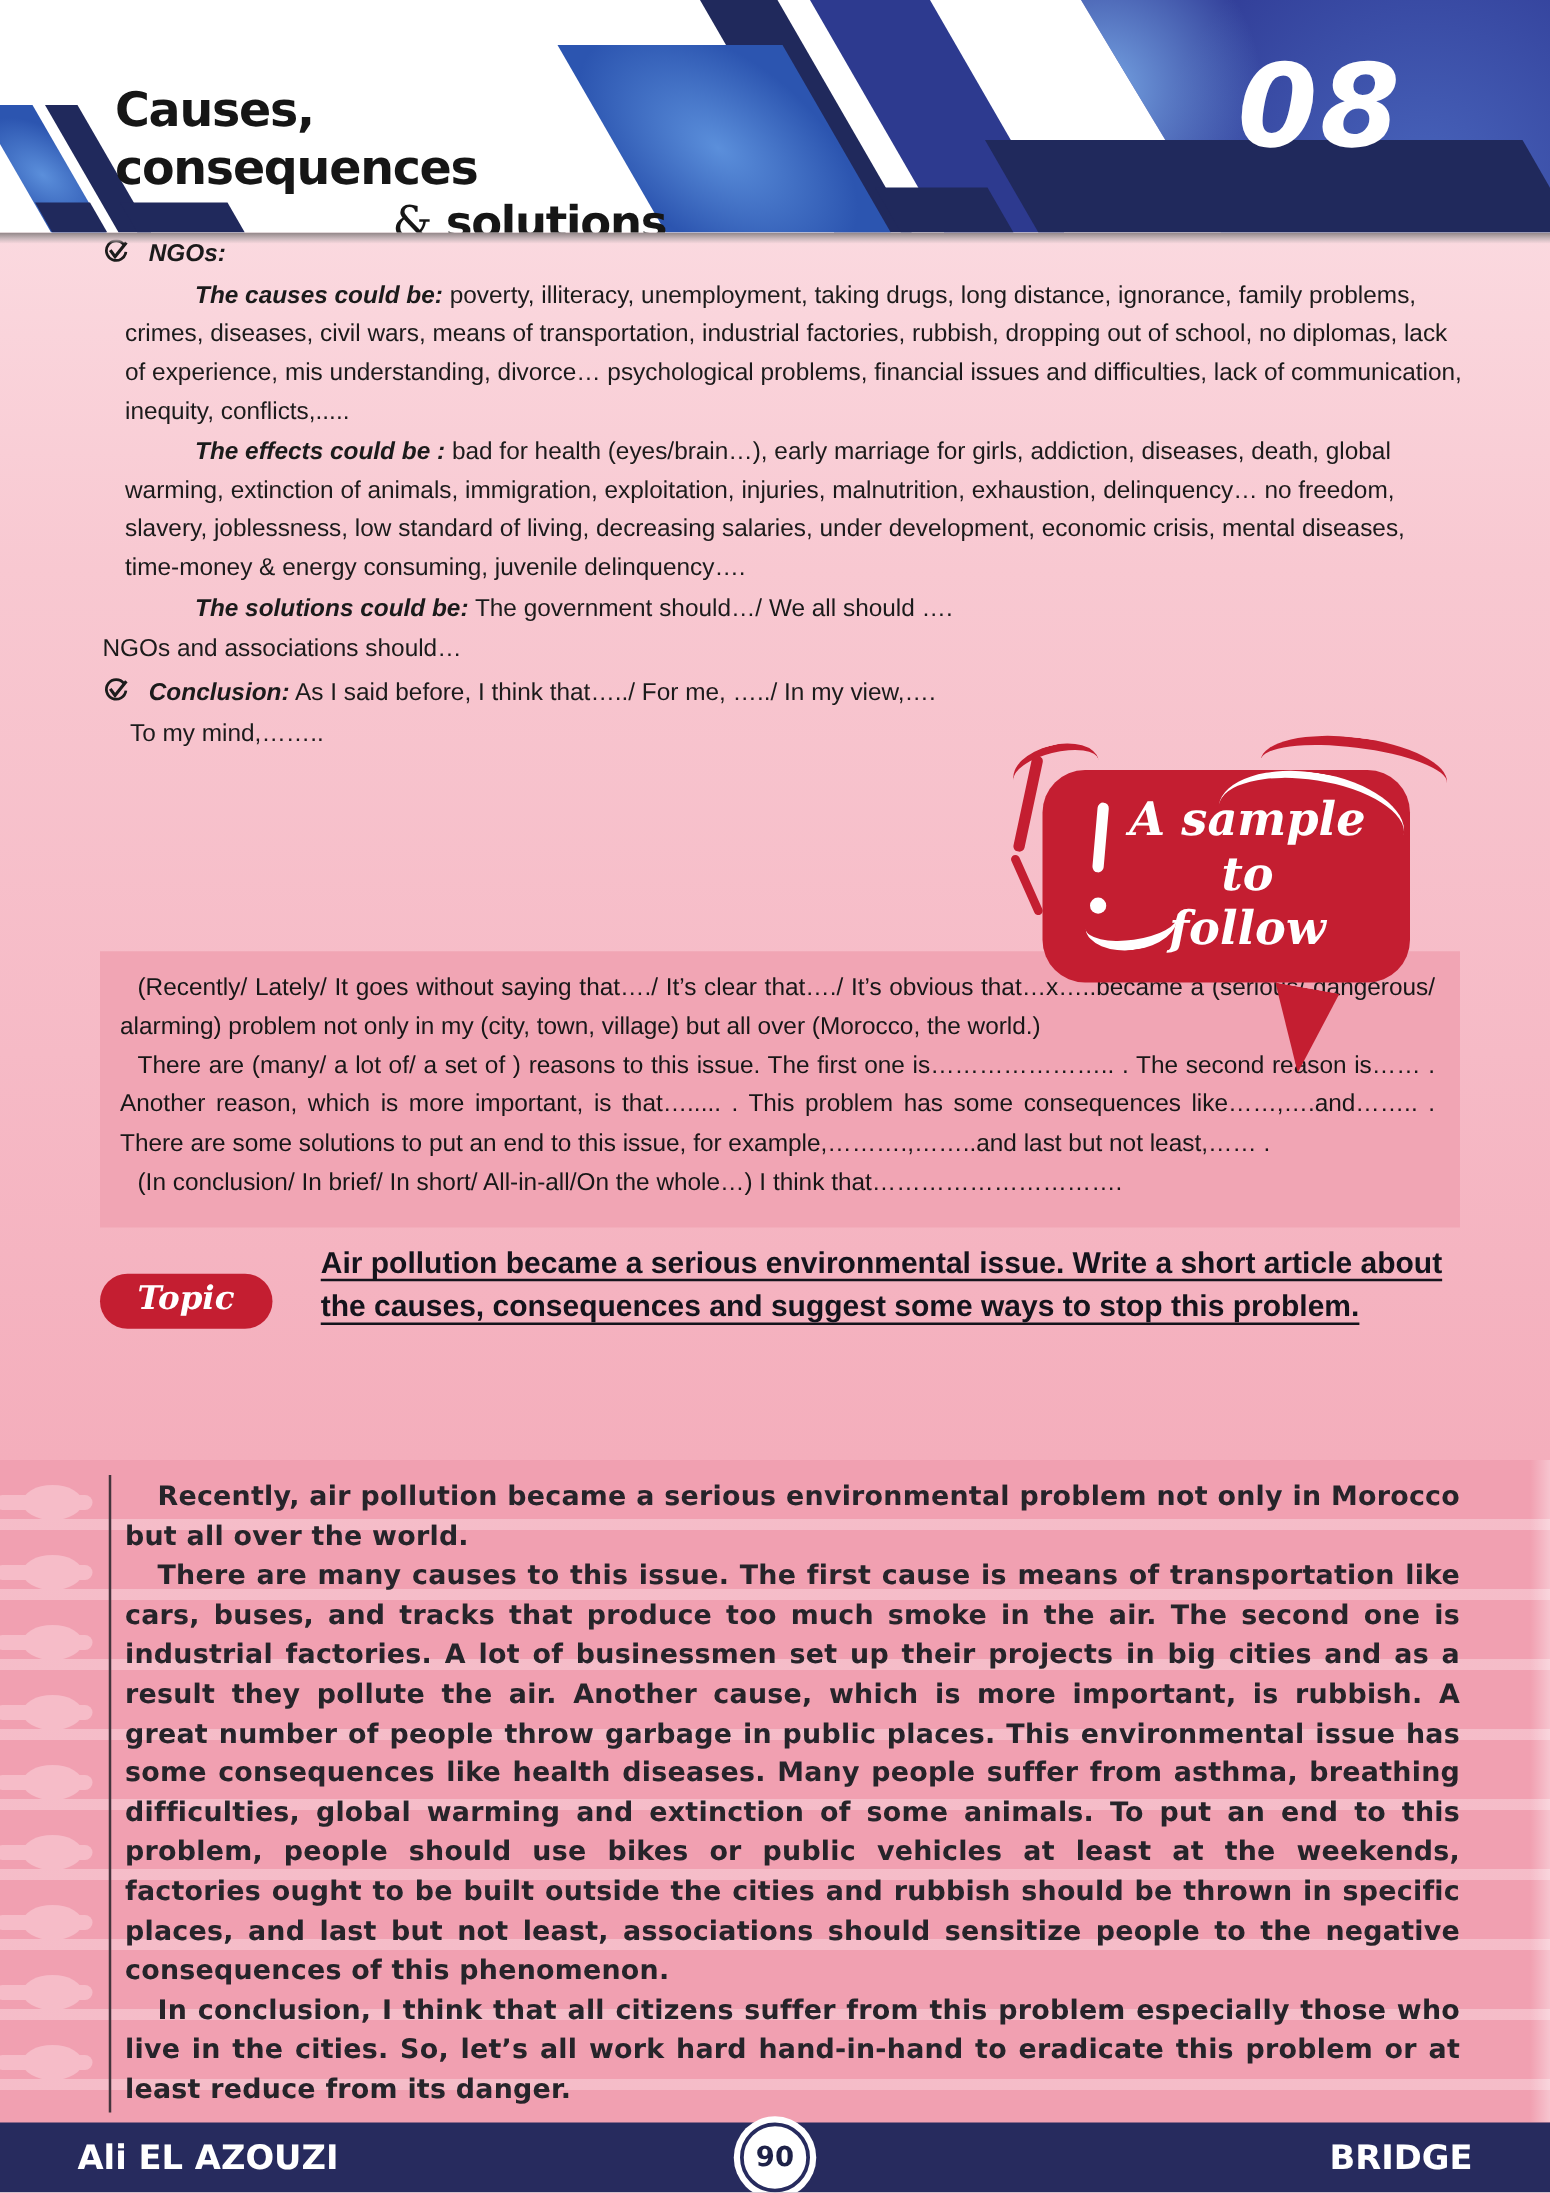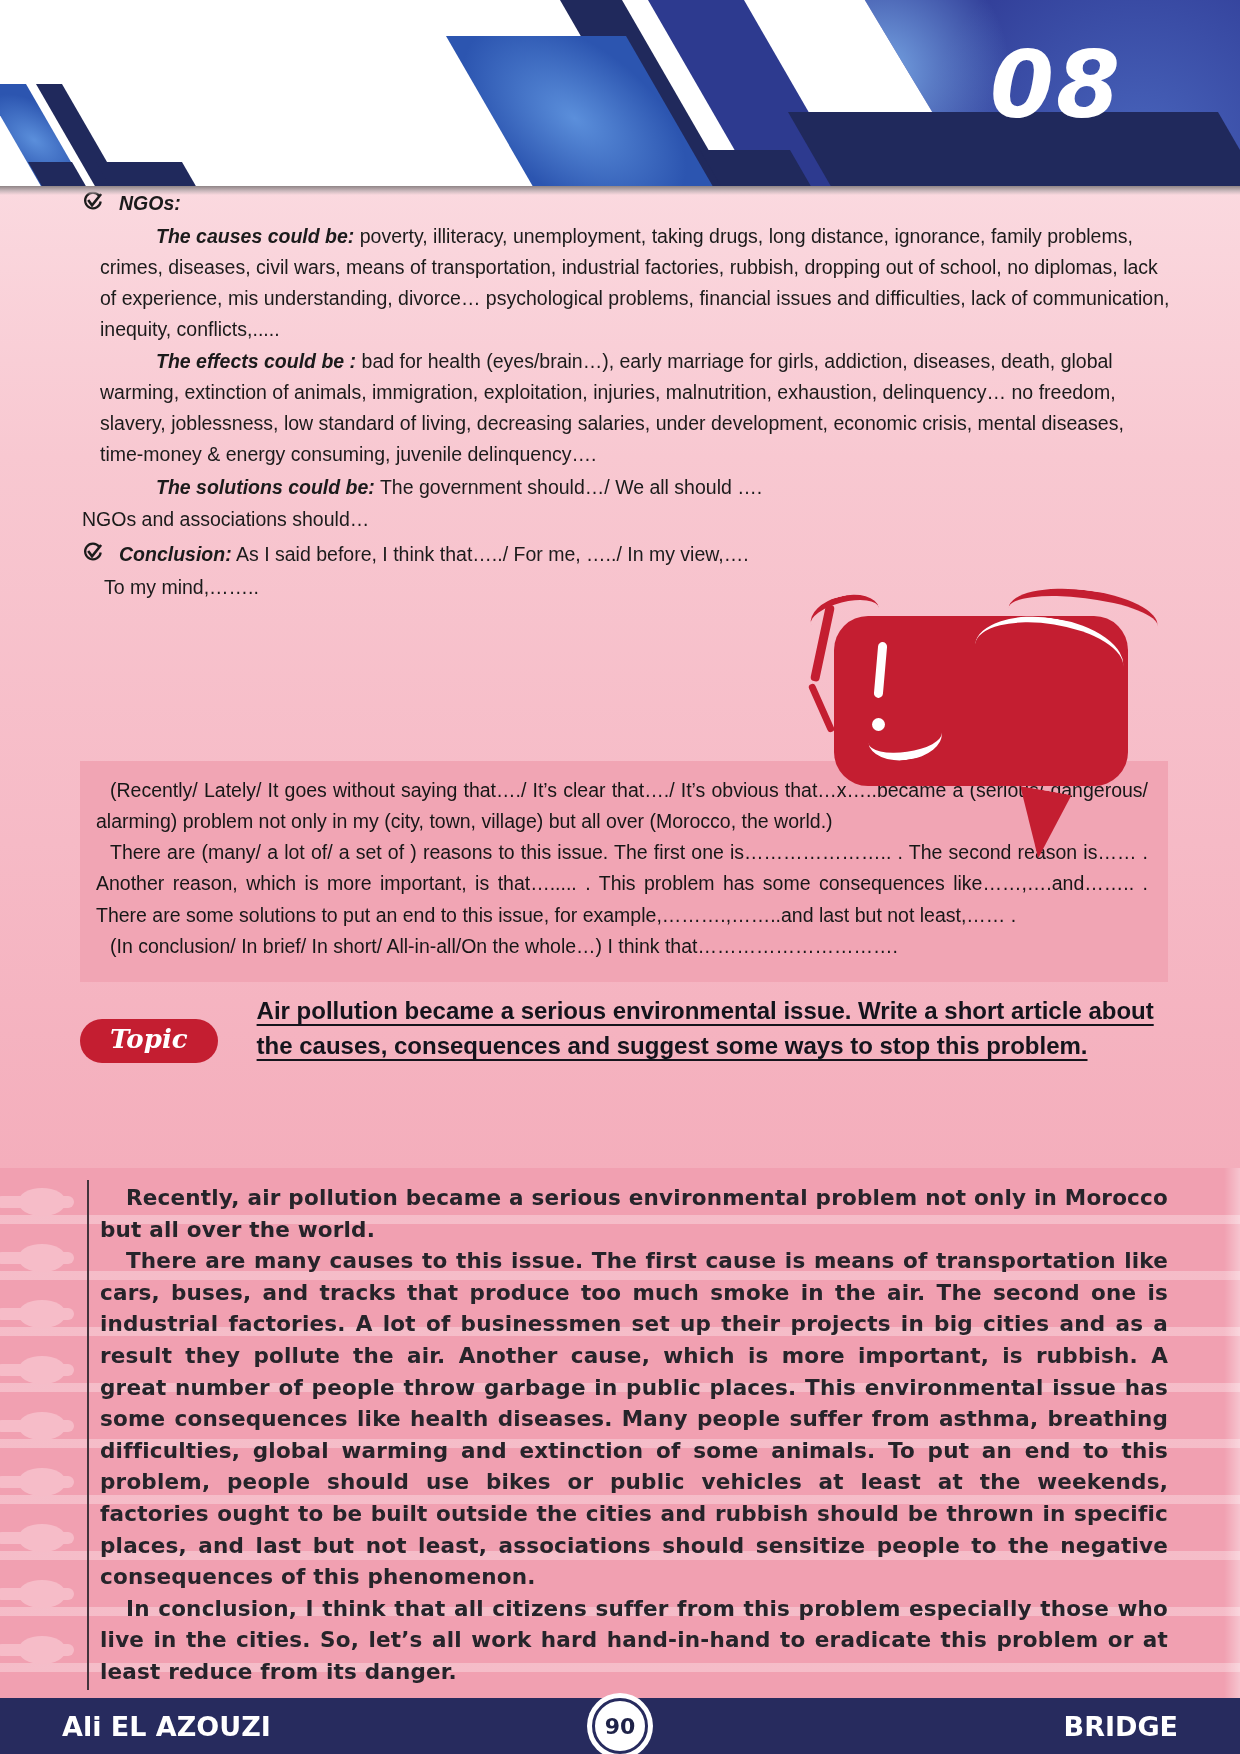--- a/index.html
+++ b/index.html
@@ -97,20 +97,24 @@
     <div class="shape sk navy" style="left:560px;top:0;width:62px;height:186px;"></div>
     <div class="shape sk grad-blue" style="left:446px;top:36px;width:180px;height:150px;"></div>
     <div class="shape sk royal" style="left:648px;top:0;width:96px;height:186px;"></div>
     <div class="shape sk navy" style="left:788px;top:112px;width:430px;height:74px;"></div>
     <div class="shape sk navy" style="left:700px;top:150px;width:90px;height:36px;"></div>
 
     <div class="shape sk grad-blue" style="left:-18px;top:84px;width:44px;height:102px;"></div>
     <div class="shape sk navy" style="left:36px;top:84px;width:26px;height:102px;"></div>
     <div class="shape sk navy" style="left:28px;top:162px;width:44px;height:24px;"></div>
     <div class="shape sk navy" style="left:96px;top:162px;width:86px;height:24px;"></div>
+    <div class="hdr-title">
+      <div class="l1">Causes, consequences</div>
+      <div class="l2"><span class="amp">&amp;</span> <span>solutions</span></div>
+    </div>
     <div class="unit-number">08</div>
   </div>
   <div class="hdr-shadow"></div>
 
   <div class="heading">
     <span>The article is usually made of three main parts:</span>
   </div>
 
   <div class="checklist">
     <div class="li">
@@ -164,20 +168,24 @@
     <div class="arc arc-tr"></div>
     <div class="slash-l"></div>
     <div class="bubble-body">
       <div class="arc arc-r-in"></div>
       <div class="bubble-exclaim"></div>
       <div class="bubble-dot"></div>
       <div class="bubble-smile"></div>
     </div>
     <div class="bubble-tail"></div>
     <div class="slash-br"></div>
+    <div class="bubble-text">
+      <div>A sample to</div>
+      <div>follow</div>
+    </div>
   </div>
 
   <div class="sample-box">
     <p class="first-indent">(Recently/ Lately/ It goes without saying that…./ It’s clear that…./ It’s obvious that…x…..became a (serious/ dangerous/ alarming) problem not only in my (city, town, village) but all over (Morocco, the world.)</p>
     <p class="first-indent">There are (many/ a lot of/ a set of ) reasons to this issue. The first one is………………….. . The second reason is…… . Another reason, which is more important, is that…..... . This problem has some consequences like……,….and…….. . There are some solutions to put an end to this issue, for example,……….,……..and last but not least,…… .</p>
     <p class="first-indent">(In conclusion/ In brief/ In short/ All-in-all/On the whole…) I think that………………………….</p>
   </div>
 
   <div class="topic-row">
     <div class="topic-badge">Topic</div>

